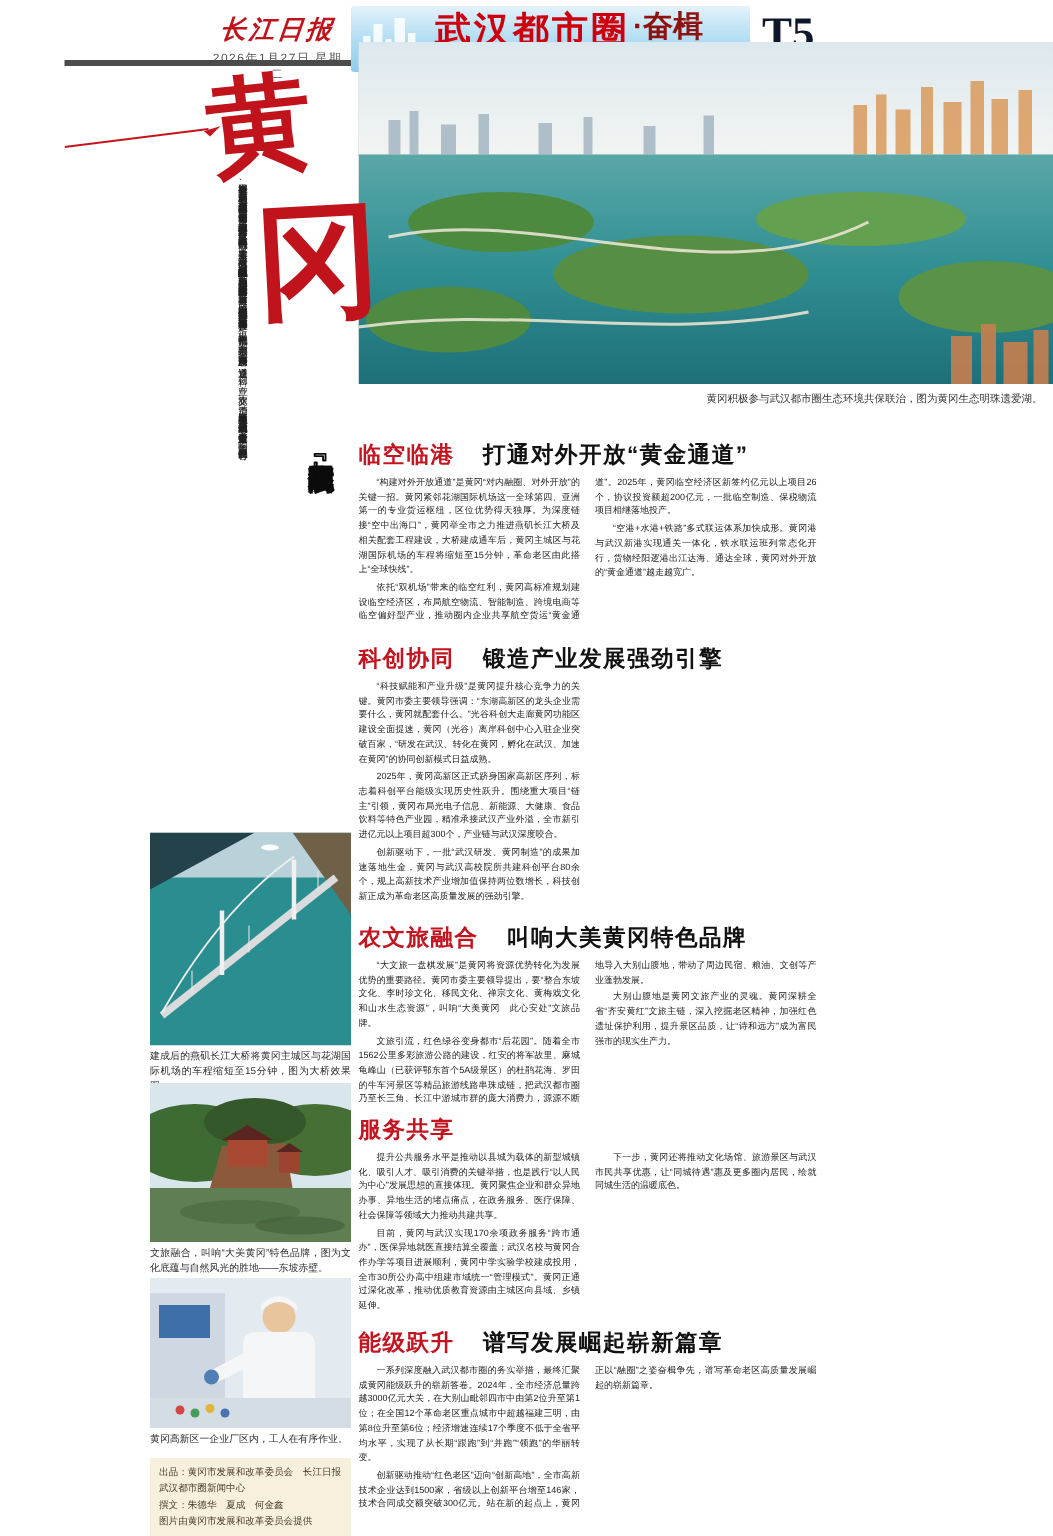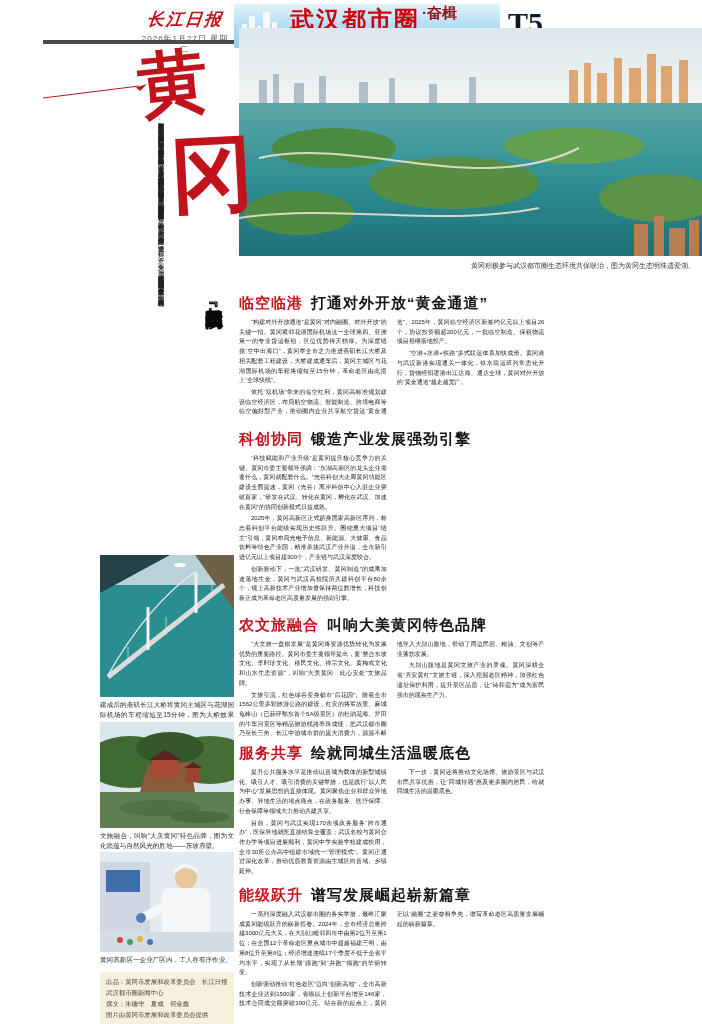--- a/index.html
+++ b/index.html
@@ -9,39 +9,39 @@
 
   
   .logo{font-family:"DejaVu Serif",serif;font-style:italic;font-weight:bold;
         color:#c0131c;font-size:17px;letter-spacing:2px;transform:skewX(-6deg);}
   .dateline{font-size:8px;color:#555;letter-spacing:1px;margin-top:2px;}
   .rule{background:#4b4b4b;height:4px;}
   .banner{background:linear-gradient(180deg,#e3f2fb 0%,#aedbf2 55%,#8fccec 100%);
           border-radius:2px;display:flex;align-items:flex-start;}
   .banner-title{font-size:24px;font-weight:bold;color:#cf000e;letter-spacing:2px;
                 font-family:"Liberation Sans",sans-serif;}
-  .banner-tag{font-size:15px;font-weight:bold;color:#8e1310;margin-left:2px;}
+  .banner-tag{font-size:20px;font-weight:bold;color:#8e1310;margin-left:2px;}
   .pageno{font-family:"Liberation Serif",serif;font-weight:bold;font-size:30px;color:#0f172a;}
   .banner-pointer{width:0;height:0;border-left:6px solid transparent;
                   border-right:6px solid transparent;border-top:7px solid #a5121a;}
 
   
   .calli{font-family:"DejaVu Serif",serif;font-weight:bold;color:#c0131c;line-height:1;}
   .v-intro{writing-mode:vertical-rl;font-size:6.2px;line-height:1.55;color:#222;
            text-align:justify;overflow:hidden;font-family:"Liberation Serif",serif;}
   .v-headline{writing-mode:vertical-rl;font-family:"Liberation Serif",serif;
               font-weight:900;font-size:17.5px;line-height:40px;color:#0b0b0b;overflow:hidden;}
   .photo{overflow:hidden;background:#c8d4da;}
   .photo svg{display:block;}
   .cap{font-size:6.6px;line-height:1.5;color:#2b2b2b;text-align:justify;}
   .credits{background:#f7f0dd;padding:5px 6px;font-size:6.4px;line-height:1.7;color:#4a3c28;}
 
   
   .main-cap{font-size:7px;color:#333;text-align:right;}
-  .sec-head{display:flex;align-items:baseline;gap:8px;font-weight:bold;}
+  .sec-head{display:flex;align-items:baseline;gap:19px;font-weight:bold;}
   .sec-lead{font-size:15px;color:#c41420;letter-spacing:1px;}
   .sec-title{font-size:15px;color:#121212;letter-spacing:1px;}
   .sec-body{column-count:3;column-gap:10px;font-size:6px;line-height:1.62;
             text-align:justify;color:#222;overflow:hidden;column-fill:auto;}
   .sec-body p{margin:0 0 2px 0;text-indent:2em;}
 </style>
 </head>
 <body>
 
 <div id="page">
@@ -241,21 +241,20 @@
     <span class="sec-title">叫响大美黄冈特色品牌</span>
   </div>
   <div class="abs sec-body" style="left:239px;top:640px;width:463px;height:102px;">
     <p>“大文旅一盘棋发展”是黄冈将资源优势转化为发展优势的重要路径。黄冈市委主要领导提出，要“整合东坡文化、李时珍文化、移民文化、禅宗文化、黄梅戏文化和山水生态资源”，叫响“大美黄冈　此心安处”文旅品牌。</p>
     <p>文旅引流，红色绿谷变身都市“后花园”。随着全市1562公里多彩旅游公路的建设，红安的将军故里、麻城龟峰山（已获评鄂东首个5A级景区）的杜鹃花海、罗田的牛车河景区等精品旅游线路串珠成链，把武汉都市圈乃至长三角、长江中游城市群的庞大消费力，源源不断地导入大别山腹地，带动了周边民宿、粮油、文创等产业蓬勃发展。</p>
     <p>大别山腹地是黄冈文旅产业的灵魂。黄冈深耕全省“齐安黄红”文旅主链，深入挖掘老区精神，加强红色遗址保护利用，提升景区品质，让“诗和远方”成为富民强市的现实生产力。</p>
   </div>
 
   <div class="abs sec-head" style="left:239px;top:744px;width:463px;">
     <span class="sec-lead">服务共享</span>
-    <span class="sec-title">绘就同城生活温暖底色</span>
   </div>
   <div class="abs sec-body" style="left:239px;top:768px;width:463px;height:112px;">
     <p>提升公共服务水平是推动以县城为载体的新型城镇化、吸引人才、吸引消费的关键举措，也是践行“以人民为中心”发展思想的直接体现。黄冈聚焦企业和群众异地办事、异地生活的堵点痛点，在政务服务、医疗保障、社会保障等领域大力推动共建共享。</p>
     <p>目前，黄冈与武汉实现170余项政务服务“跨市通办”，医保异地就医直接结算全覆盖；武汉名校与黄冈合作办学等项目进展顺利，黄冈中学实验学校建成投用，全市30所公办高中组建市域统一“管理模式”。黄冈正通过深化改革，推动优质教育资源由主城区向县域、乡镇延伸。</p>
     <p>下一步，黄冈还将推动文化场馆、旅游景区与武汉市民共享优惠，让“同城待遇”惠及更多圈内居民，绘就同城生活的温暖底色。</p>
   </div>
 
   <div class="abs sec-head" style="left:239px;top:886px;width:463px;">
     <span class="sec-lead">能级跃升</span>
     <span class="sec-title">谱写发展崛起崭新篇章</span>

